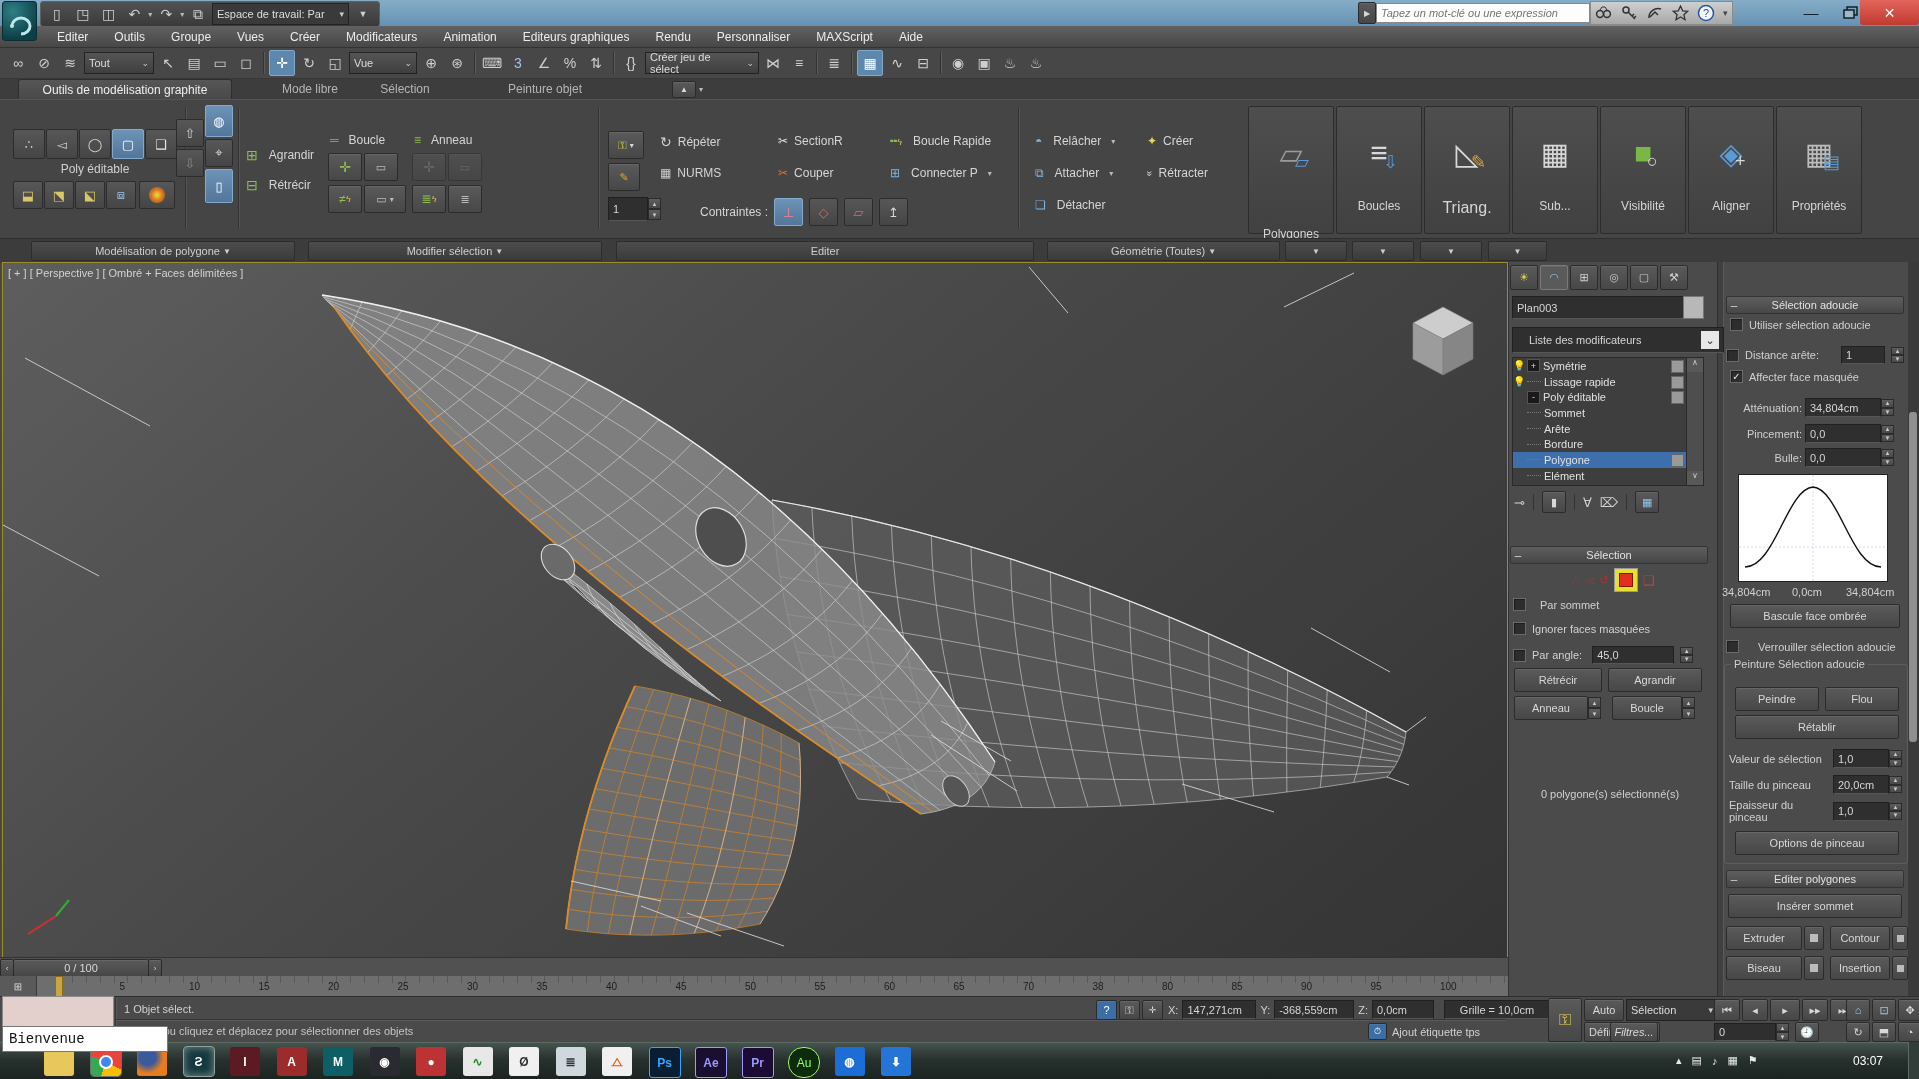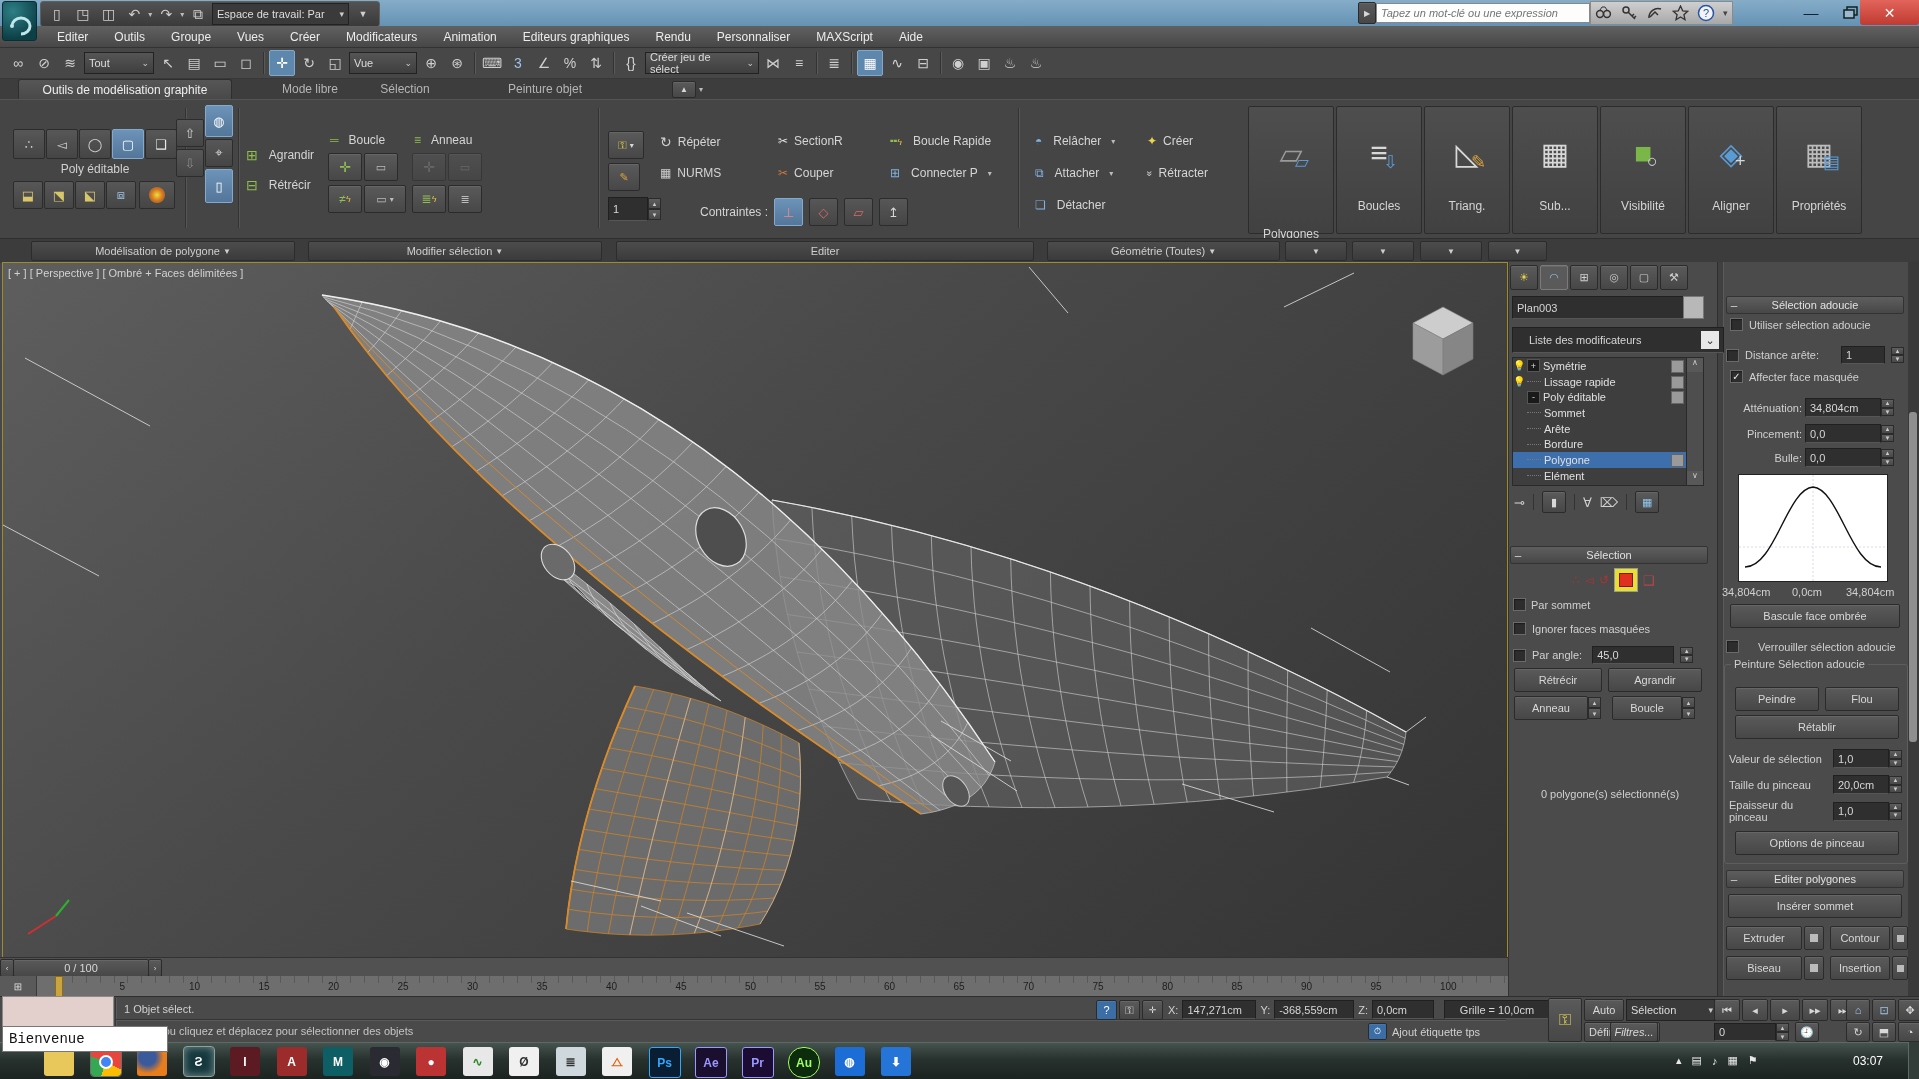--- a/index.html
+++ b/index.html
@@ -338,21 +338,21 @@
         <div class="abs" style="left: 1248px; top: 6px; width: 84px; height: 126px; background: linear-gradient(rgb(78, 78, 78), rgb(65, 65, 65)); border: 1px solid rgb(44, 44, 44); border-radius: 2px;">
           <div style="position:relative;height:92px;display:flex;align-items:center;justify-content:center;font-size:30px;color:#9a9a9a">▱<span style="position:absolute;left:46px;top:44px;font-size:18px;color:#5b9bd5">▱</span></div>
           <div style="text-align:center;font-size:12px;color:#d5d5d5;margin-top:28px;">Polygones</div>
         </div>
         <div class="abs" style="left: 1336px; top: 6px; width: 84px; height: 126px; background: linear-gradient(rgb(78, 78, 78), rgb(65, 65, 65)); border: 1px solid rgb(44, 44, 44); border-radius: 2px;">
           <div style="position:relative;height:92px;display:flex;align-items:center;justify-content:center;font-size:30px;color:#d8d8d8">≡<span style="position:absolute;left:46px;top:44px;font-size:18px;color:#5b9bd5">⇩</span></div>
           <div style="text-align:center;font-size:12px;color:#d5d5d5;">Boucles</div>
         </div>
         <div class="abs" style="left: 1424px; top: 6px; width: 84px; height: 126px; background: linear-gradient(rgb(78, 78, 78), rgb(65, 65, 65)); border: 1px solid rgb(44, 44, 44); border-radius: 2px;">
           <div style="position:relative;height:92px;display:flex;align-items:center;justify-content:center;font-size:30px;color:#d8d8d8">◺<span style="position:absolute;left:46px;top:44px;font-size:18px;color:#d8a23a">✎</span></div>
-          <div style="text-align:center;font-size:12px;color:#d5d5d5;">Triang.</div>
+          <div style="text-align:center;font-size:16px;color:#d5d5d5;">Triang.</div>
         </div>
         <div class="abs" style="left: 1512px; top: 6px; width: 84px; height: 126px; background: linear-gradient(rgb(78, 78, 78), rgb(65, 65, 65)); border: 1px solid rgb(44, 44, 44); border-radius: 2px;">
           <div style="position:relative;height:92px;display:flex;align-items:center;justify-content:center;font-size:30px;color:#d8d8d8">▦<span style="position:absolute;left:46px;top:44px;font-size:18px;color:"></span></div>
           <div style="text-align:center;font-size:12px;color:#d5d5d5;">Sub...</div>
         </div>
         <div class="abs" style="left: 1600px; top: 6px; width: 84px; height: 126px; background: linear-gradient(rgb(78, 78, 78), rgb(65, 65, 65)); border: 1px solid rgb(44, 44, 44); border-radius: 2px;">
           <div style="position:relative;height:92px;display:flex;align-items:center;justify-content:center;font-size:30px;color:#7ab648">■<span style="position:absolute;left:46px;top:44px;font-size:18px;color:#d8d8d8">○</span></div>
           <div style="text-align:center;font-size:12px;color:#d5d5d5;">Visibilité</div>
         </div>
         <div class="abs" style="left: 1688px; top: 6px; width: 84px; height: 126px; background: linear-gradient(rgb(78, 78, 78), rgb(65, 65, 65)); border: 1px solid rgb(44, 44, 44); border-radius: 2px;">
@@ -510,21 +510,21 @@
     </div>
   <div class="abs r" style="left:1572px;top:568px;gap:5px;">
     <span style="color:#a33;font-size:12px;">∴</span>
     <span style="color:#a33;font-size:12px;">◅</span>
     <span style="color:#a33;font-size:12px;">↺</span>
     <span style="width:22px;height:22px;background:#e8e030;display:flex;align-items:center;justify-content:center;border:1px solid #999;">
         <i style="width:12px;height:12px;background:#e03020;border:1px solid #801810;"></i>
       </span>
     <span style="color:#b44;font-size:13px;">❑</span>
   </div>
-  <div class="abs r" style="left:1513px;top:598px;gap:5px;">
+  <div class="abs r" style="left:1513px;top:598px;gap:14px;">
       <span class="cb"></span>
       <span class="lbl">Par sommet</span>
     </div>
   <div class="abs r" style="left:1513px;top:622px;gap:6px;">
       <span class="cb"></span>
       <span class="lbl">Ignorer faces masquées</span>
     </div>
   <div class="abs r" style="left:1513px;top:646px;gap:6px;">
     <span class="cb"></span>
       <span class="lbl">Par angle:</span>
@@ -711,21 +711,21 @@
       <span style="position: absolute; left: 397.5px; top: 5px; font-size: 10px; color: rgb(30, 30, 30);">25</span>
       <span style="position: absolute; left: 467px; top: 5px; font-size: 10px; color: rgb(30, 30, 30);">30</span>
       <span style="position: absolute; left: 536.5px; top: 5px; font-size: 10px; color: rgb(30, 30, 30);">35</span>
       <span style="position: absolute; left: 606px; top: 5px; font-size: 10px; color: rgb(30, 30, 30);">40</span>
       <span style="position: absolute; left: 675.5px; top: 5px; font-size: 10px; color: rgb(30, 30, 30);">45</span>
       <span style="position: absolute; left: 745px; top: 5px; font-size: 10px; color: rgb(30, 30, 30);">50</span>
       <span style="position: absolute; left: 814.5px; top: 5px; font-size: 10px; color: rgb(30, 30, 30);">55</span>
       <span style="position: absolute; left: 884px; top: 5px; font-size: 10px; color: rgb(30, 30, 30);">60</span>
       <span style="position: absolute; left: 953.5px; top: 5px; font-size: 10px; color: rgb(30, 30, 30);">65</span>
       <span style="position: absolute; left: 1023px; top: 5px; font-size: 10px; color: rgb(30, 30, 30);">70</span>
-      <span style="position: absolute; left: 1092.5px; top: 5px; font-size: 10px; color: rgb(30, 30, 30);">75</span>
+      <span style="position: absolute; left: 1092.5px; top: 5px; font-size: 10px; color: rgb(30, 30, 30);">38</span>
       <span style="position: absolute; left: 1162px; top: 5px; font-size: 10px; color: rgb(30, 30, 30);">80</span>
       <span style="position: absolute; left: 1231.5px; top: 5px; font-size: 10px; color: rgb(30, 30, 30);">85</span>
       <span style="position: absolute; left: 1301px; top: 5px; font-size: 10px; color: rgb(30, 30, 30);">90</span>
       <span style="position: absolute; left: 1370.5px; top: 5px; font-size: 10px; color: rgb(30, 30, 30);">95</span>
       <span style="position: absolute; left: 1440px; top: 5px; font-size: 10px; color: rgb(30, 30, 30);">100</span>
     </div>
   <div class="abs" style="left:0;top:976px;width:36px;height:20px;background:#5a5a5a;border-right:1px solid #3a3a3a;display:flex;align-items:center;justify-content:center;color:#ddd;font-size:10px;">⊞</div>
   <div class="abs" style="left:55px;top:976px;width:6px;height:19px;background:#caa53f;border:1px solid #8a6d1f;"></div>
 
   <div class="abs" style="left:0;top:996px;width:1919px;height:46px;background:#4a4a4a;border-top:1px solid #2e2e2e;"></div>
@@ -807,21 +807,21 @@
       <div style="position: absolute; left: 323px; top: 4px; width: 30px; height: 29px; border-radius: 3px; display: flex; align-items: center; justify-content: center; font-size: 12px; font-weight: bold; color: rgb(255, 255, 255); background: rgb(14, 94, 102);">M</div>
       <div style="position: absolute; left: 369.5px; top: 4px; width: 30px; height: 29px; border-radius: 3px; display: flex; align-items: center; justify-content: center; font-size: 12px; font-weight: bold; color: rgb(255, 255, 255); background: rgb(42, 42, 51);">◉</div>
       <div style="position: absolute; left: 416px; top: 4px; width: 30px; height: 29px; border-radius: 3px; display: flex; align-items: center; justify-content: center; font-size: 12px; font-weight: bold; color: rgb(255, 255, 255); background: rgb(187, 51, 51);">●</div>
       <div style="position: absolute; left: 462.5px; top: 4px; width: 30px; height: 29px; border-radius: 3px; display: flex; align-items: center; justify-content: center; font-size: 12px; font-weight: bold; color: rgb(42, 138, 42); background: rgb(232, 232, 232);">∿</div>
       <div style="position: absolute; left: 509px; top: 4px; width: 30px; height: 29px; border-radius: 3px; display: flex; align-items: center; justify-content: center; font-size: 12px; font-weight: bold; color: rgb(51, 51, 51); background: rgb(240, 240, 240);">Ø</div>
       <div style="position: absolute; left: 555.5px; top: 4px; width: 30px; height: 29px; border-radius: 3px; display: flex; align-items: center; justify-content: center; font-size: 12px; font-weight: bold; color: rgb(51, 51, 51); background: rgb(207, 216, 220);">≣</div>
       <div style="position: absolute; left: 602px; top: 4px; width: 30px; height: 29px; border-radius: 3px; display: flex; align-items: center; justify-content: center; font-size: 12px; font-weight: bold; color: rgb(232, 93, 4); background: rgb(240, 240, 240);">⧍</div>
       <div style="position: absolute; left: 648.5px; top: 4px; width: 30px; height: 29px; border-radius: 3px; display: flex; align-items: center; justify-content: center; font-size: 12px; font-weight: bold; color: rgb(49, 168, 255); background: rgb(10, 30, 51); border: 1px solid rgb(49, 168, 255);">Ps</div>
       <div style="position: absolute; left: 695px; top: 4px; width: 30px; height: 29px; border-radius: 3px; display: flex; align-items: center; justify-content: center; font-size: 12px; font-weight: bold; color: rgb(153, 153, 255); background: rgb(26, 15, 46); border: 1px solid rgb(153, 153, 255);">Ae</div>
       <div style="position: absolute; left: 741.5px; top: 4px; width: 30px; height: 29px; border-radius: 3px; display: flex; align-items: center; justify-content: center; font-size: 12px; font-weight: bold; color: rgb(153, 153, 255); background: rgb(28, 11, 51); border: 1px solid rgb(153, 153, 255);">Pr</div>
-      <div style="position: absolute; left: 788px; top: 4px; width: 30px; height: 29px; border-radius: 15px; display: flex; align-items: center; justify-content: center; font-size: 12px; font-weight: bold; color: rgb(158, 255, 94); background: rgb(13, 43, 13); border: 1px solid rgb(158, 255, 94);">Au</div>
+      <div style="position: absolute; left: 788px; top: 4px; width: 30px; height: 29px; border-radius: 15px; display: flex; align-items: center; justify-content: center; font-size: 12px; font-weight: normal; color: rgb(158, 255, 94); background: rgb(13, 43, 13); border: 1px solid rgb(158, 255, 94);">Au</div>
       <div style="position: absolute; left: 834.5px; top: 4px; width: 30px; height: 29px; border-radius: 3px; display: flex; align-items: center; justify-content: center; font-size: 12px; font-weight: bold; color: rgb(255, 255, 255); background: rgb(28, 110, 214);">◍</div>
       <div style="position: absolute; left: 881px; top: 4px; width: 30px; height: 29px; border-radius: 3px; display: flex; align-items: center; justify-content: center; font-size: 12px; font-weight: bold; color: rgb(255, 255, 255); background: rgb(37, 116, 216);">⬇</div>
     </div>
   <div class="abs r" id="tray" style="left:1676px;top:1044px;height:33px;gap:10px;color:#e8e8e8;">
       <span style="font-size: 11px;">▴</span>
       <span style="font-size: 11px;">▤</span>
       <span style="font-size: 11px;">♪</span>
       <span style="font-size: 11px;">▦</span>
       <span style="font-size: 11px;">⚑</span>
     </div>

